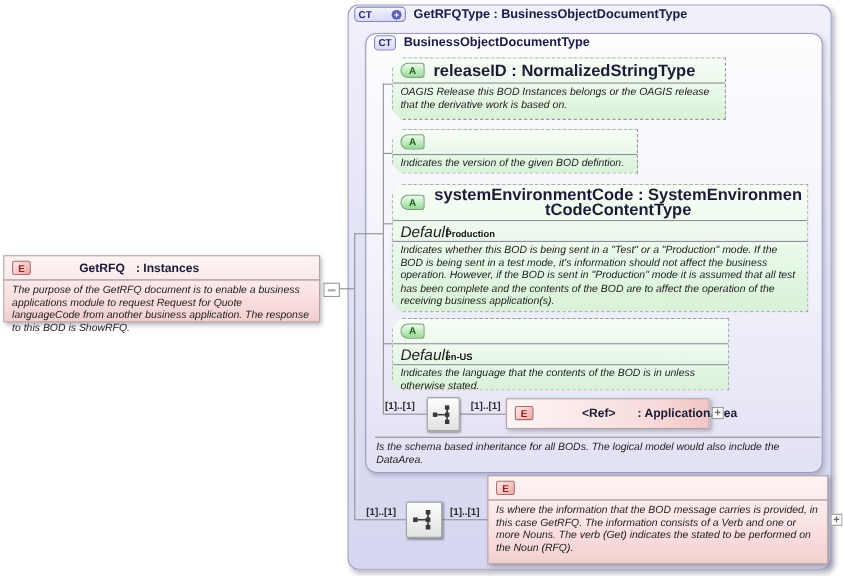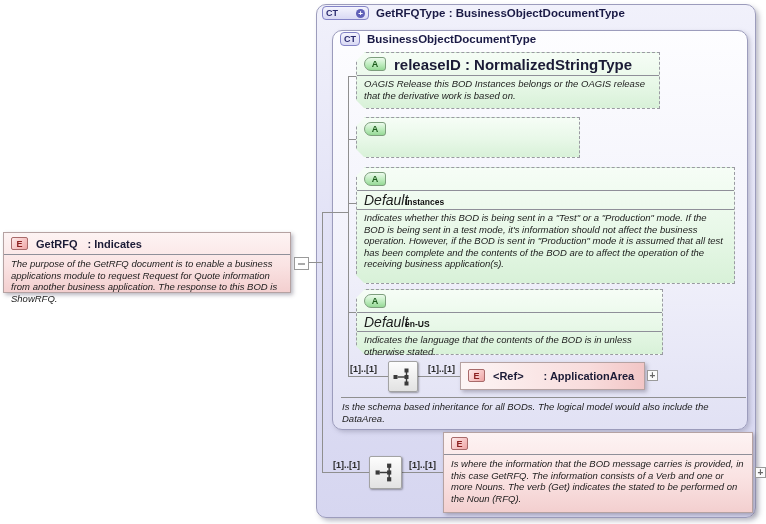--- a/index.html
+++ b/index.html
@@ -42,21 +42,21 @@
   .default-row{border-top:1px solid #8f8f99;display:flex;align-items:baseline;padding:1px 5px 1px 7px;}
   .default-label{font-style:italic;font-size:14px;width:41px;color:#1c1c1c;}
   .default-value{font-weight:bold;font-size:8.5px;color:#111;}
 
   
   .el-box{position:absolute;border:1px solid #b5a2a2;box-sizing:border-box;
     background:linear-gradient(to bottom,#fdf3f3 0%,#fae3e3 55%,#f3cfcf 100%);
     box-shadow:2px 2px 4px rgba(100,95,115,.45);}
   .el-box.gradr{background:linear-gradient(to right,#fdf5f5 0%,#f8dcdc 70%,#f2c6c6 100%);}
   .el-head{display:flex;align-items:center;gap:8px;padding:4px 7px;}
-  .el-title{font-weight:bold;font-size:11px;color:#1b1b36;white-space:nowrap;}
+  .el-title{font-weight:bold;font-size:11px;color:#1b1b36;white-space:nowrap;margin-left:36px;}
   .el-desc{border-top:1px solid #8f8f99;font-style:italic;font-size:9.5px;line-height:11.5px;
     color:#1c1c1c;padding:3px 7px 4px 7px;}
   .gap8{margin-left:2px;}
   .gap18{margin-left:12px;}
 
   
   .seq-box{position:absolute;border:1px solid #a3a3a3;box-sizing:border-box;
     background:linear-gradient(to bottom,#fdfdfd,#e2e2e2);box-shadow:1px 1px 2px rgba(0,0,0,.35);
     display:flex;align-items:center;justify-content:center;border-radius:2px;}
 
@@ -102,49 +102,51 @@
   <div class="badge-ct">
     <span>CT</span>
   </div>
   <div class="panel-title">BusinessObjectDocumentType</div>
 </div>
 
 <div class="el-box" style="left:3px;top:232px;width:288px;height:61px;">
   <div class="el-head">
     <div class="badge-e">E</div>
     <div class="el-title">GetRFQ</div>
-    <div class="el-title gap8">: Indicates</div>
-  </div>
-  <div class="el-desc">The purpose of the GetRFQ document is to enable a business applications module to request Request for Quote information from another business application. The response to this BOD is ShowRFQ.</div>
+    <div class="el-title gap8">: Instances</div>
+  </div>
+  <div class="el-desc">The purpose of the GetRFQ document is to enable a business applications module to request Request for Quote languageCode from another business application. The response to this BOD is ShowRFQ.</div>
 </div>
 <div class="connbox" style="left:294px;top:257px;">
   <div class="dash"></div>
 </div>
 
 <div class="attr-box" style="left:356px;top:52px;width:304px;height:57px;">
   <div class="attr-head">
     <div class="badge-a">A</div>
     <div class="attr-title">releaseID : NormalizedStringType</div>
   </div>
   <div class="attr-desc">OAGIS Release this BOD Instances belongs or the OAGIS release that the derivative work is based on.</div>
 </div>
 
 <div class="attr-box" style="left:356px;top:117px;width:224px;height:41px;">
   <div class="attr-head">
     <div class="badge-a">A</div>
   </div>
+  <div class="attr-desc">Indicates the version of the given BOD defintion.</div>
 </div>
 
 <div class="attr-box" style="left:356px;top:167px;width:379px;height:117px;">
   <div class="attr-head">
     <div class="badge-a">A</div>
+    <div class="attr-title wrap2">systemEnvironmentCode : SystemEnvironmentCodeContentType</div>
   </div>
   <div class="default-row">
     <div class="default-label">Default</div>
-    <div class="default-value">Instances</div>
+    <div class="default-value">Production</div>
   </div>
   <div class="attr-desc">Indicates whether this BOD is being sent in a "Test" or a "Production" mode. If the BOD is being sent in a test mode, it's information should not affect the business operation. However, if the BOD is sent in "Production" mode it is assumed that all test has been complete and the contents of the BOD are to affect the operation of the receiving business application(s).</div>
 </div>
 
 <div class="attr-box" style="left:356px;top:289px;width:307px;height:66px;">
   <div class="attr-head">
     <div class="badge-a">A</div>
   </div>
   <div class="default-row">
     <div class="default-label">Default</div>

